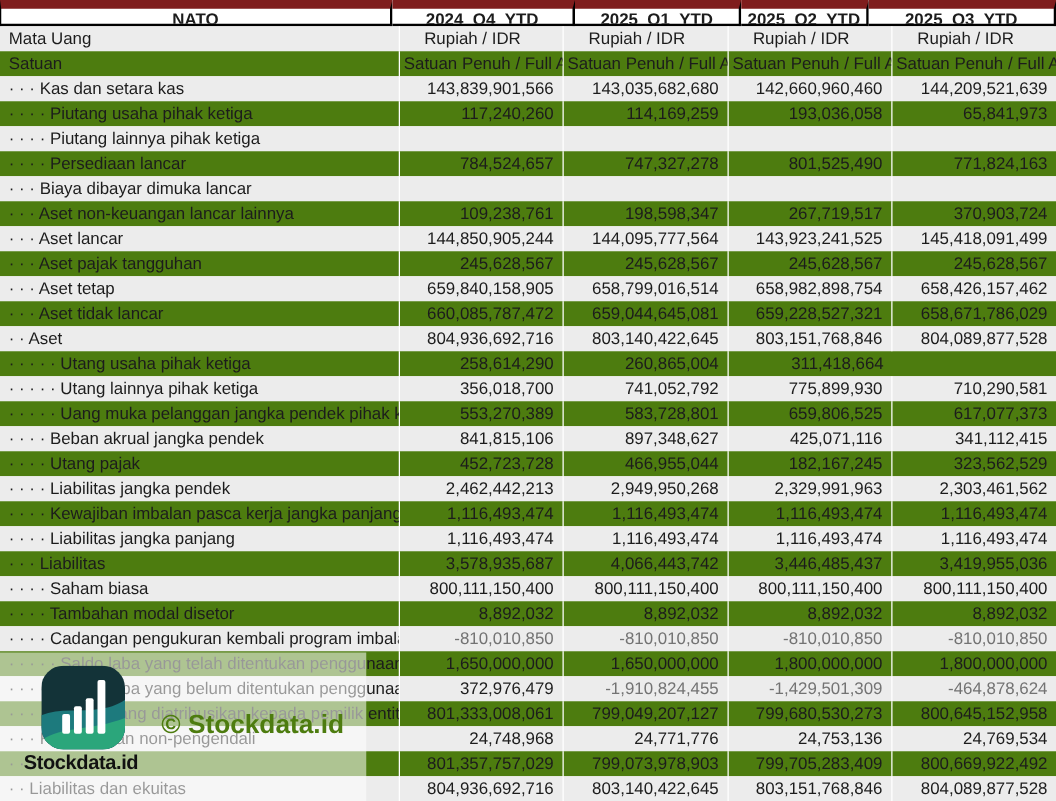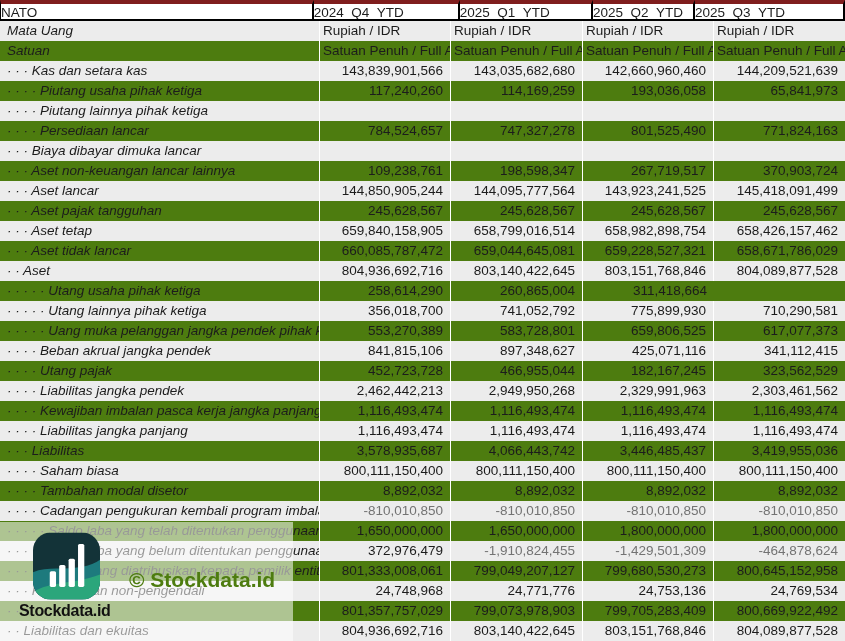--- a/index.html
+++ b/index.html
@@ -10,49 +10,50 @@
     background:#fff;
     font-family:"Liberation Sans","DejaVu Sans",sans-serif;
     font-size:13.5px;
     color:#1c1c1c;
   }
   
   .hdr{display:flex;height:21px;}
   .hcell{
     box-sizing:border-box;
     background:#fff;
-    border-top:4px solid #7f1d1d;
+    border-top:7px solid #7f1d1d;
     border-bottom:2px solid #000;
     border-right:2px solid #000;
-    font-weight:normal;
+    font-weight:bold;
+    text-align:center;
     line-height:17px;
     overflow:hidden;white-space:nowrap;
   }
   .hcell.first{border-left:1px solid #000;width:320px;}
   .hcell.c1{width:149px;}
   .hcell.c2{width:136px;}
   .hcell.c3{width:104px;}
   .hcell.c4{width:153px;border-right:2px solid #000;}
   
   #rows{position:relative;}
   .row{display:flex;height:20px;line-height:20px;}
   .row.light{background:#ececec;}
   .row.dark{background:#4d7c0f;}
   .cell{
     box-sizing:border-box;
     overflow:hidden;white-space:nowrap;
     border-right:1px solid #fff;
   }
-  .cell.label{width:320px;padding-left:7px;font-style:italic;}
+  .cell.label{width:320px;padding-left:7px;}
   .cell.num{text-align:right;padding-right:7px;}
   .cell.c1{width:131px;}
   .cell.c2{width:132px;}
   .cell.c3{width:131px;}
   .cell.c4{width:131px;border-right:none;}
-  .row.meta .num{text-align:left;padding-left:3px;padding-right:17px;}
+  .row.meta .num{text-align:center;padding-left:3px;padding-right:17px;}
   .cell.neg{color:#737373;}
   
   .wm-overlay{
     position:absolute;left:0;top:522px;width:293px;height:119px;
     background:rgba(255,255,255,0.55);
     pointer-events:none;
   }
   .wm-logo{position:absolute;left:33px;top:532px;width:67px;height:68px;}
   .wm-copy{
     position:absolute;left:129px;top:569px;

